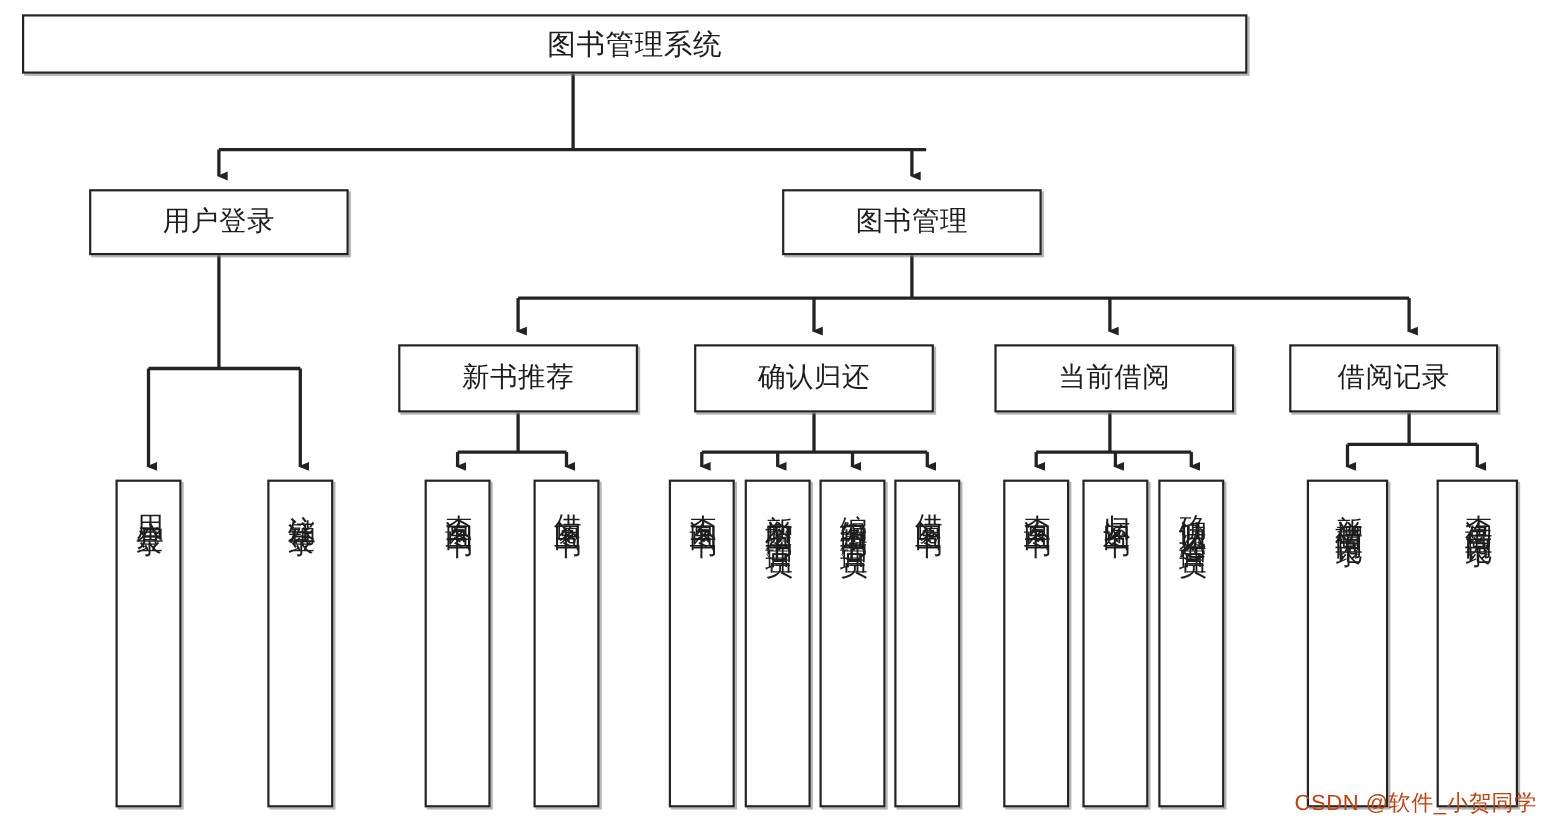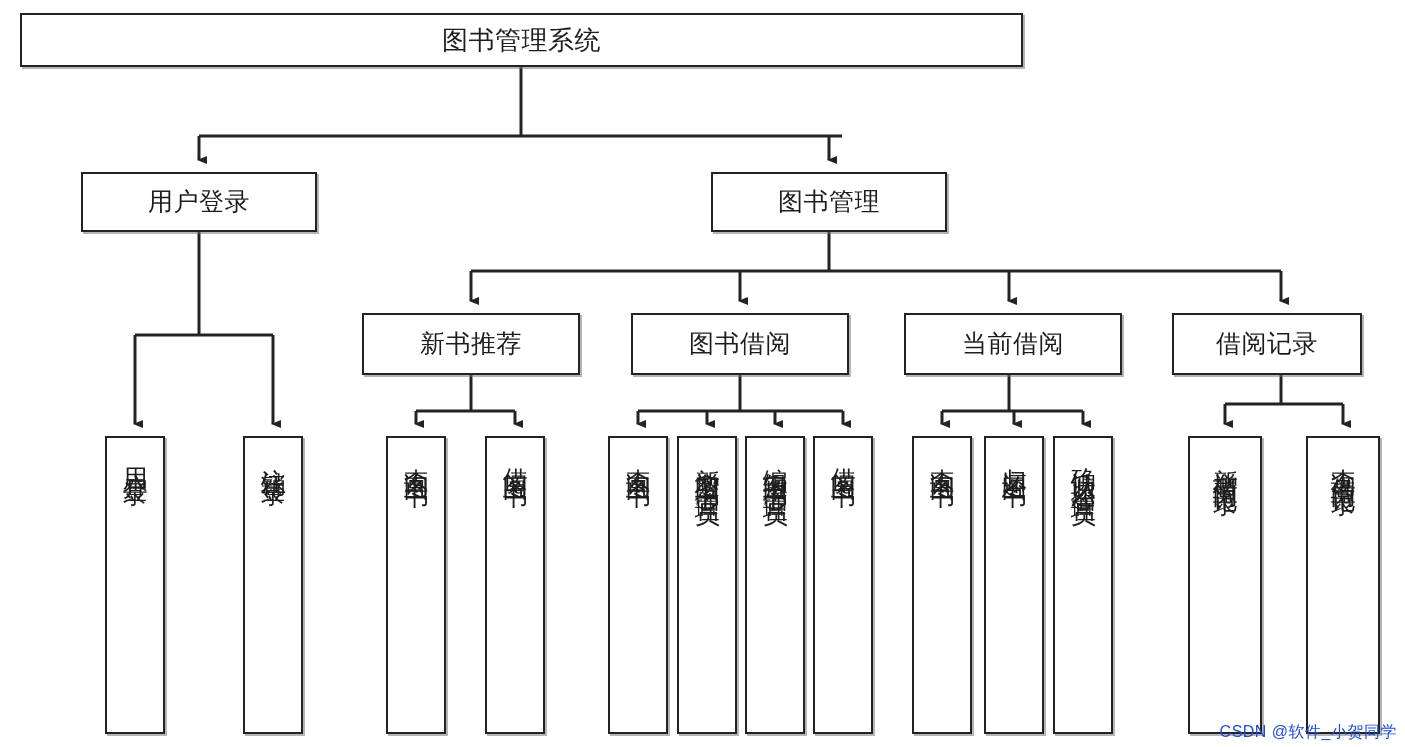--- a/index.html
+++ b/index.html
@@ -56,22 +56,22 @@
     text-orientation: upright;
     font-size: 25px;
     line-height: 1.18;
     letter-spacing: 5px;
     max-height: 100%;
   }
   .watermark {
     position: absolute;
     right: 8px;
     bottom: 4px;
-    font-size: 16px;
-    color: #1d4ed8;
+    font-size: 20px;
+    color: #c2410c;
     letter-spacing: 0.5px;
     white-space: nowrap;
   }
 </style>
 </head>
 <body>
 
 <div id="canvas">
 
   <svg id="wires" viewBox="0 0 1405 747">
@@ -117,36 +117,36 @@
       <path d="M1014,411 L1014,424" marker-end="url(#arrow)"></path>
       <path d="M1083,411 L1083,424" marker-end="url(#arrow)"></path>
 
       <path d="M1281,375 L1281,404"></path>
       <path d="M1225,404 L1343,404"></path>
       <path d="M1225,404 L1225,424" marker-end="url(#arrow)"></path>
       <path d="M1343,404 L1343,424" marker-end="url(#arrow)"></path>
     </g>
   </svg>
 
-  <div class="node horiz root" style="left:20px; top:13px; width:1003px; height:54px;">
+  <div class="node horiz root" style="left:20px; top:13px; width:1114px; height:54px;">
     <span class="label">图书管理系统</span>
   </div>
 
   <div class="node horiz" style="left:81px; top:172px; width:236px; height:60px;">
     <span class="label">用户登录</span>
   </div>
   <div class="node horiz" style="left:711px; top:172px; width:236px; height:60px;">
     <span class="label">图书管理</span>
   </div>
 
   <div class="node horiz" style="left:362px; top:313px; width:218px; height:62px;">
     <span class="label">新书推荐</span>
   </div>
   <div class="node horiz" style="left:631px; top:313px; width:218px; height:62px;">
-    <span class="label">图书借阅</span>
+    <span class="label">确认归还</span>
   </div>
   <div class="node horiz" style="left:904px; top:313px; width:218px; height:62px;">
     <span class="label">当前借阅</span>
   </div>
   <div class="node horiz" style="left:1172px; top:313px; width:190px; height:62px;">
     <span class="label">借阅记录</span>
   </div>
 
   <div class="node vert" style="left:105px; top:436px; width:60px; height:298px;">
     <span class="label">用户登录</span>

